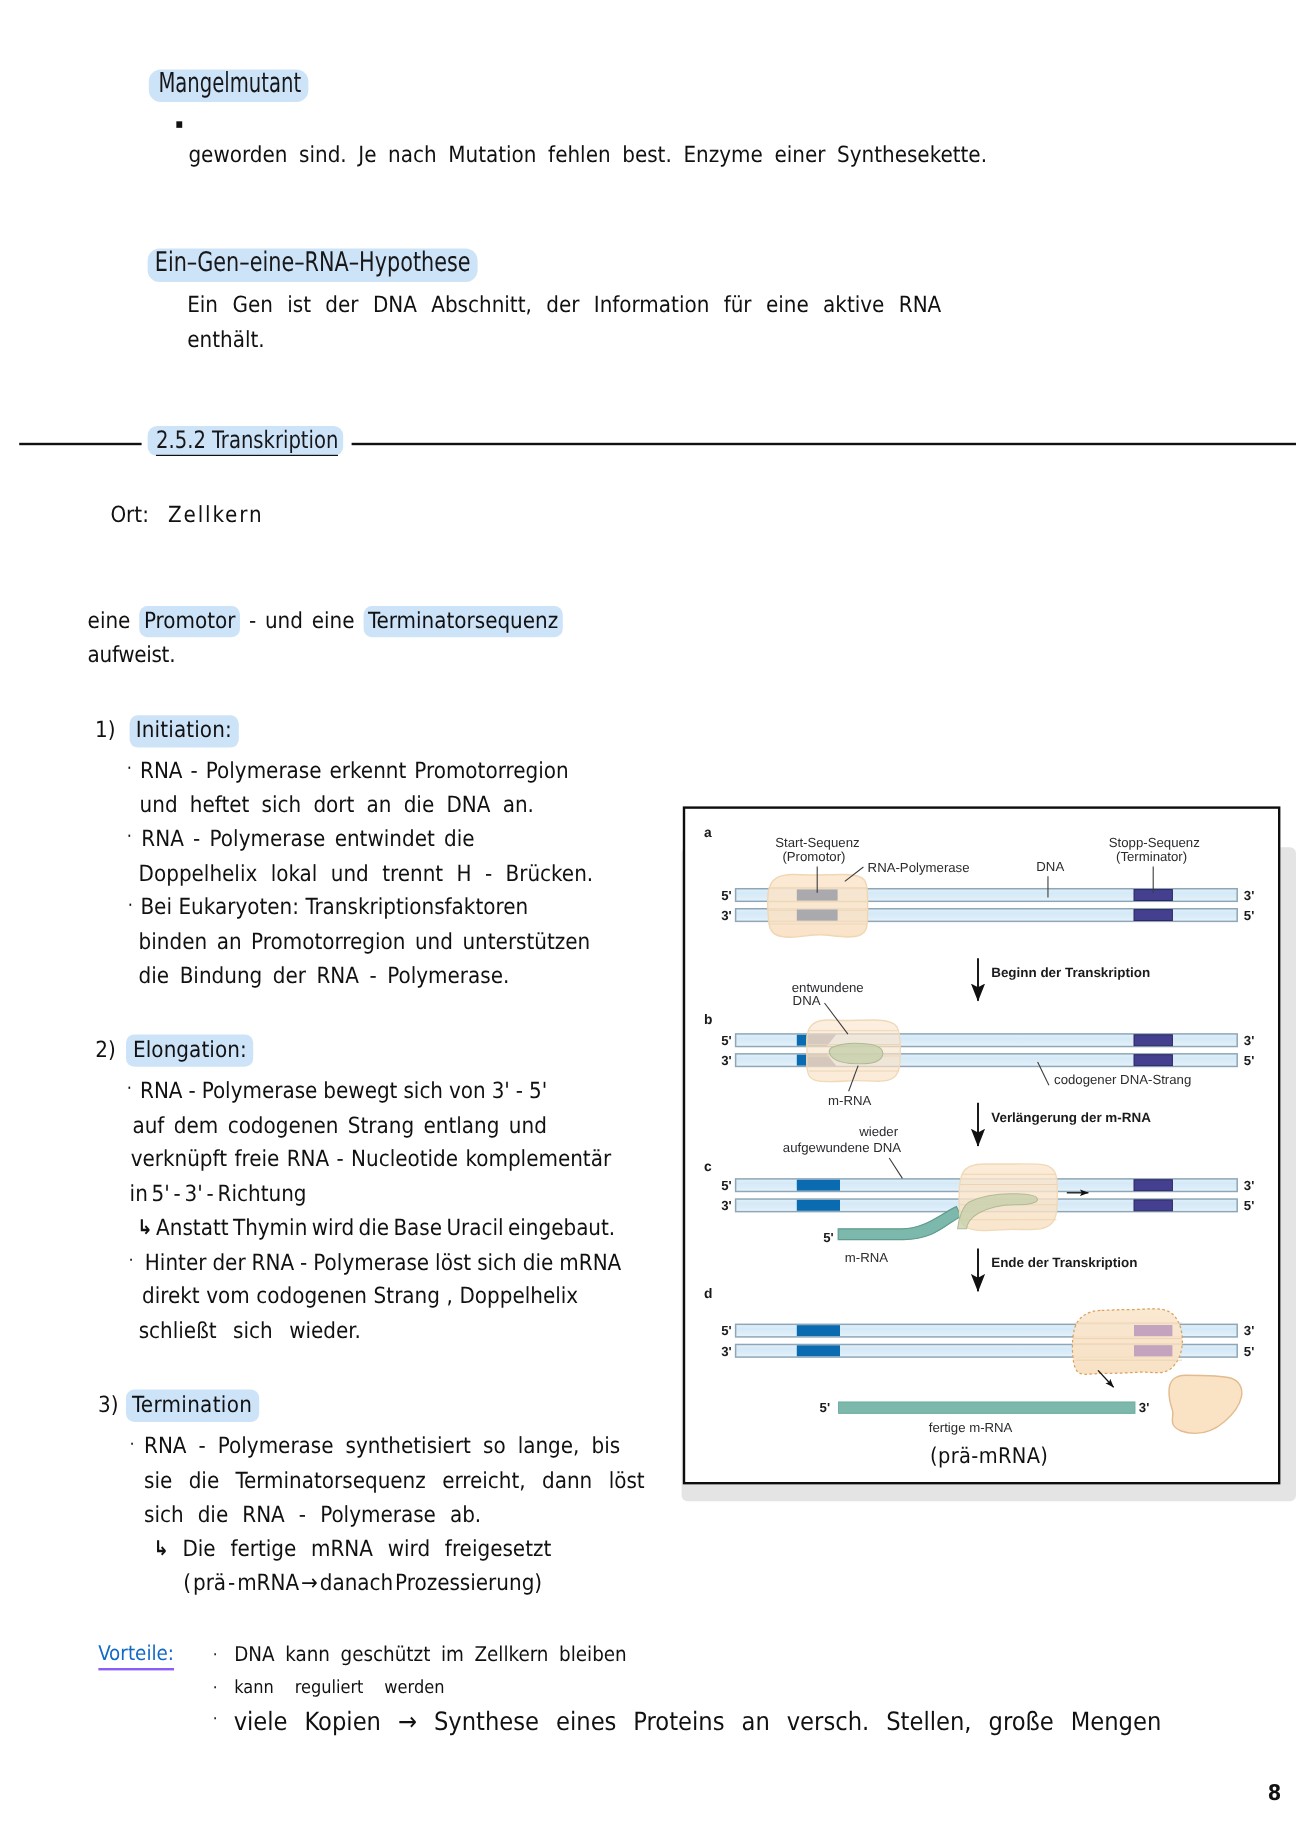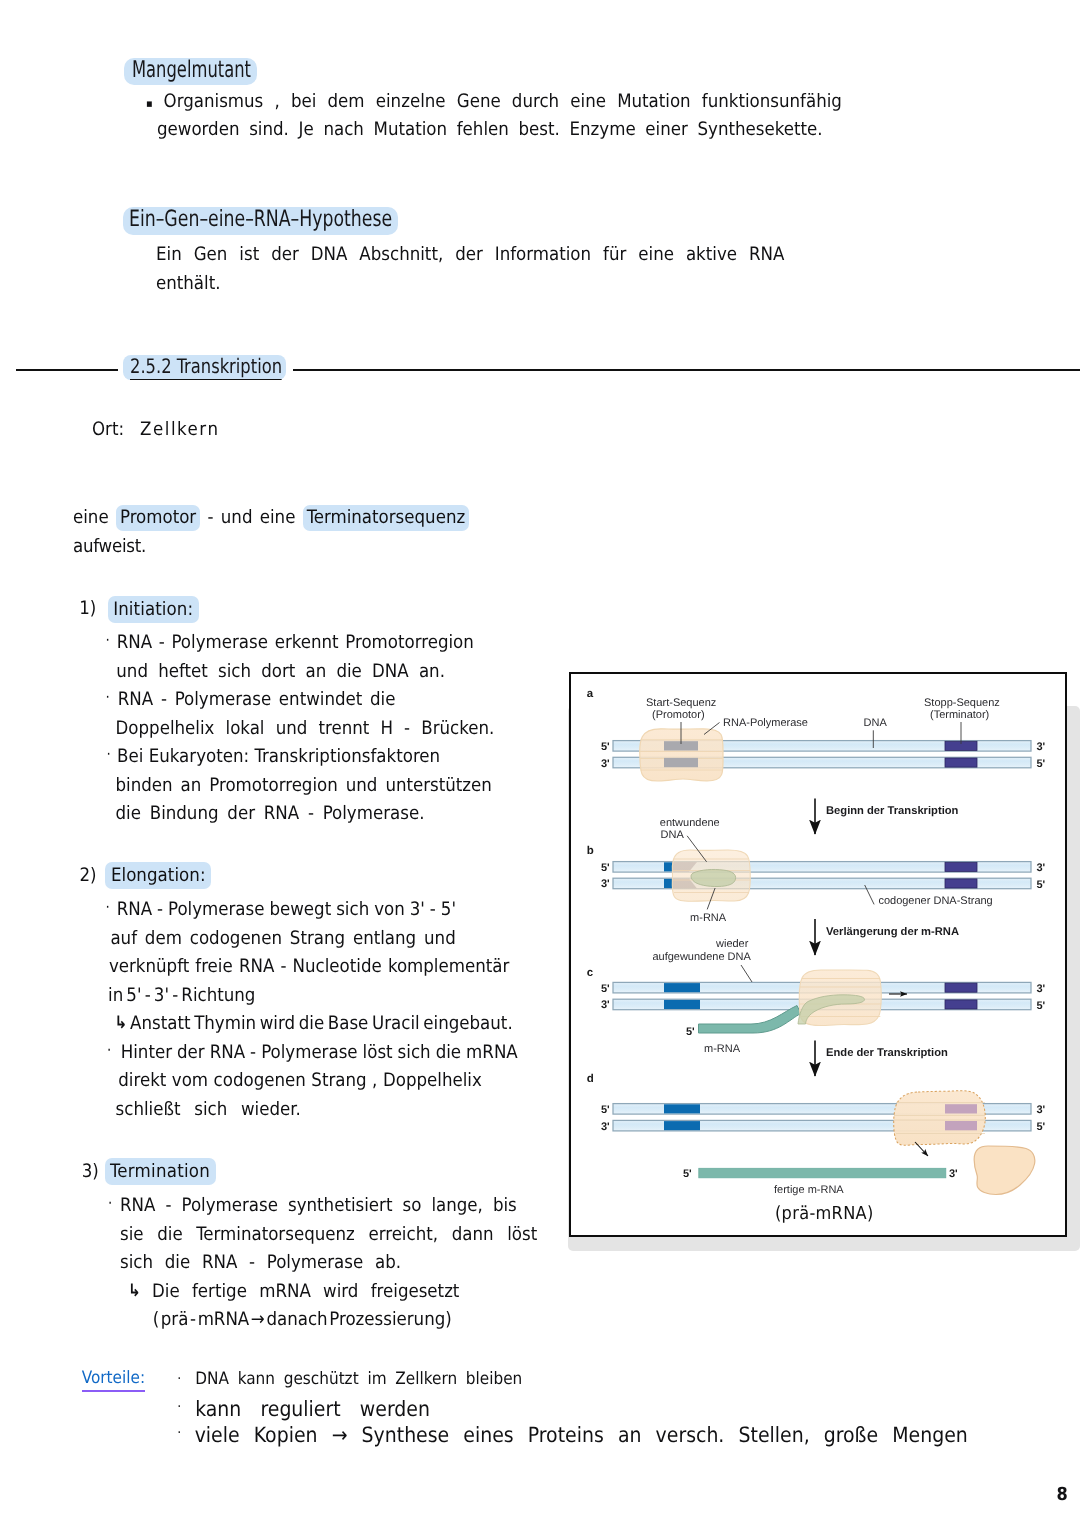--- a/index.html
+++ b/index.html
@@ -27,21 +27,20 @@
   .diagbox{position:absolute;background:#fff;border:2.2px solid #0d0d0d;box-sizing:border-box;}
 </style>
 </head>
 <body>
 
 <div class="page">
 
   <div class="hl" style="left:108px;top:58px;width:133px;height:27px"></div>
   <div class="hd" style="left:116px;top:57px;transform:scaleX(0.79)">Mangelmutant</div>
   <div class="hw" style="left:130px;top:96.5px;font-size:11px">▪</div>
-  <div class="hw" style="left:147.6px;top:90.5px;word-spacing:5.9px">Organismus , bei dem einzelne Gene durch eine Mutation funktionsunfähig</div>
   <div class="hw" style="left:141px;top:119px;word-spacing:4.41px">geworden sind. Je nach Mutation fehlen best. Enzyme einer Synthesekette.</div>
 
   <div class="hl" style="left:107px;top:207px;width:275px;height:28px"></div>
   <div class="hd" style="left:113px;top:206px;transform:scaleX(0.855);font-size:22.5px">Ein–Gen–eine–RNA–Hypothese</div>
   <div class="hw" style="left:140px;top:244px;word-spacing:6.69px">Ein Gen ist der DNA Abschnitt, der Information für eine aktive RNA</div>
   <div class="hw" style="left:140px;top:272.5px">enthält.</div>
 
   <div class="rule" style="left:0px;top:369px;width:102px"></div>
   <div class="rule" style="left:277px;top:369px;width:803px"></div>
   <div class="hl" style="left:107px;top:355px;width:163px;height:25px;border-radius:8px"></div>
@@ -88,21 +87,21 @@
       <div class="hw" style="left:112px;top:1280.5px;font-size:17px;word-spacing:0;font-weight:700">↳</div>
       <div class="hw" style="left:136px;top:1280.5px;word-spacing:7.02px">Die fertige mRNA wird freigesetzt</div>
       <div class="hw" style="left:136.7px;top:1309px;word-spacing:-3.67px">( prä - mRNA → danach Prozessierung)</div>
     </div>
 
   <div class="hw" style="left:65.8px;top:1368px;font-size:17px;word-spacing:0"><span style="color:#1169c6;border-bottom:2px solid #8b5cf6;padding-bottom:1.5px">Vorteile:</span></div>
   <div id="vorteile-host">
       <div class="hw" style="left:161.3px;top:1371px;font-size:14px;word-spacing:0">·</div>
       <div class="hw" style="left:179.2px;top:1369px;font-size:17px;word-spacing:3.92px">DNA kann geschützt im Zellkern bleiben</div>
       <div class="hw" style="left:161.3px;top:1398.5px;font-size:14px;word-spacing:0">·</div>
-      <div class="hw" style="left:179.2px;top:1396.5px;font-size:21px;word-spacing:13.16px">kann reguliert werden</div>
+      <div class="hw" style="left:179.2px;top:1396.5px;font-size:15px;word-spacing:13.16px">kann reguliert werden</div>
       <div class="hw" style="left:161.3px;top:1424.5px;font-size:14px;word-spacing:0">·</div>
       <div class="hw" style="left:178.7px;top:1422.5px;font-size:21px;word-spacing:8.13px">viele Kopien → Synthese eines Proteins an versch. Stellen, große Mengen</div>
     </div>
 
   <div class="hw" style="left:1040.5px;top:1484px;font-weight:bold;font-size:18px;word-spacing:0">8</div>
 
   <div class="diagwrap" style="left:553px;top:672px;width:506px;height:573px">
     <div class="diagshadow" style="left:-1px;top:34px;width:512px;height:545px;border-radius:5px"></div>
     <div class="diagbox" style="left:0;top:0;width:498px;height:565px">
       <div id="diagram-host" style="position:absolute;left:0;top:0;width:100%;height:100%"><svg width="498" height="565" viewBox="0 0 498 565" xmlns="http://www.w3.org/2000/svg" font-family="Liberation Sans, sans-serif" shape-rendering="geometricPrecision">

